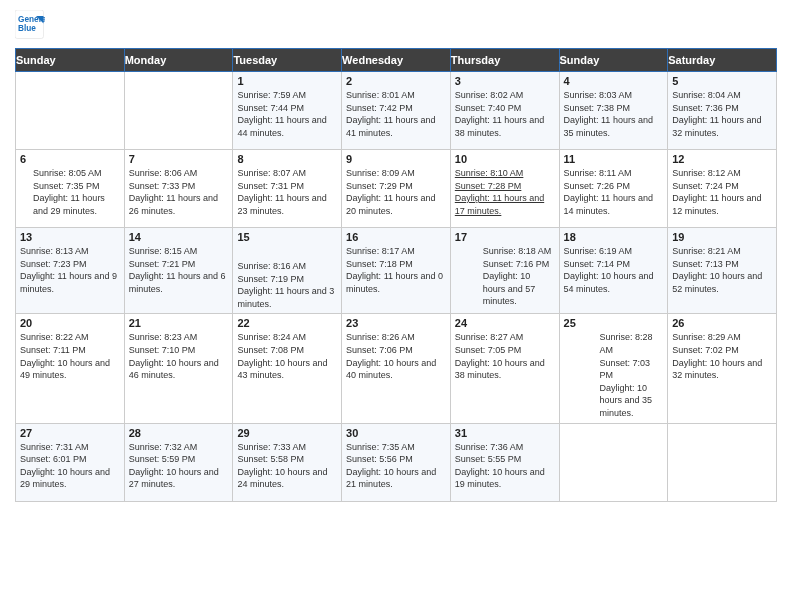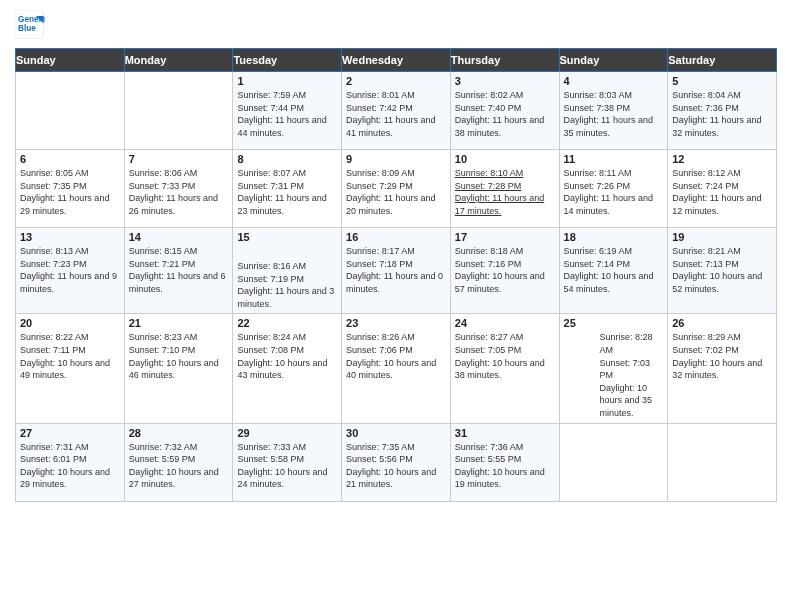--- a/index.html
+++ b/index.html
@@ -146,21 +146,21 @@
           <td>
             <div class="day-number">5</div>
             <div class="day-info" style="white-space: pre-line;">Sunrise: 8:04 AM
 Sunset: 7:36 PM
 Daylight: 11 hours and 32 minutes.</div>
           </td>
         </tr>
         <tr>
           <td>
             <div class="day-number">6</div>
-            <div class="day-info" style="white-space: pre-line;">Sunrise: 8:05 AM
+            <div class="day-info" style="white-space: pre-line; margin-left: 13px;">Sunrise: 8:05 AM
 Sunset: 7:35 PM
 Daylight: 11 hours and 29 minutes.</div>
           </td>
           <td>
             <div class="day-number">7</div>
             <div class="day-info" style="white-space: pre-line;">Sunrise: 8:06 AM
 Sunset: 7:33 PM
 Daylight: 11 hours and 26 minutes.</div>
           </td>
           <td>
@@ -214,21 +214,21 @@
 Daylight: 11 hours and 3 minutes.</div>
           </td>
           <td>
             <div class="day-number">16</div>
             <div class="day-info" style="white-space: pre-line;">Sunrise: 8:17 AM
 Sunset: 7:18 PM
 Daylight: 11 hours and 0 minutes.</div>
           </td>
           <td>
             <div class="day-number">17</div>
-            <div class="day-info" style="white-space: pre-line;">Sunrise: 8:18 AM
+            <div class="day-info" style="white-space: pre-line; margin-left: 28px;">Sunrise: 8:18 AM
 Sunset: 7:16 PM
 Daylight: 10 hours and 57 minutes.</div>
           </td>
           <td>
             <div class="day-number">18</div>
             <div class="day-info" style="white-space: pre-line;">Sunrise: 6:19 AM
 Sunset: 7:14 PM
 Daylight: 10 hours and 54 minutes.</div>
           </td>
           <td>

